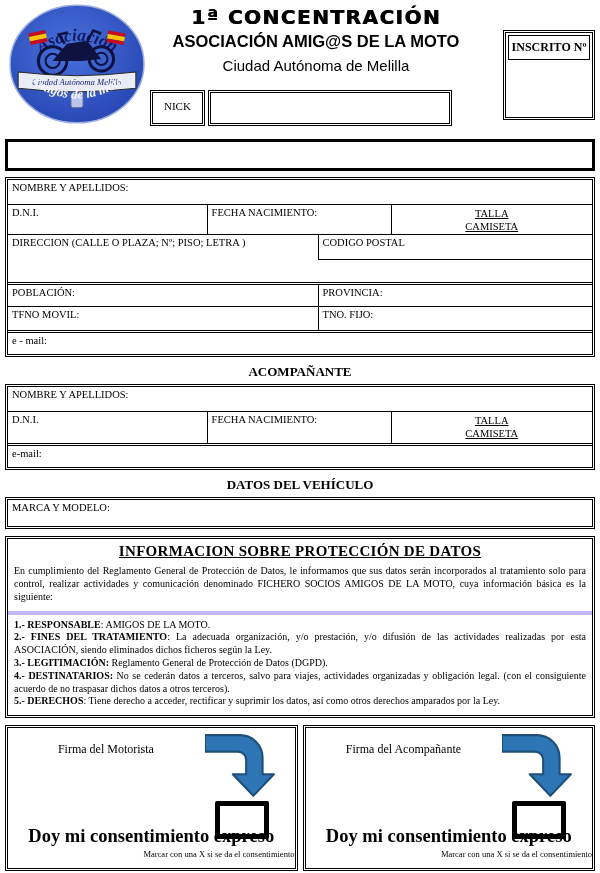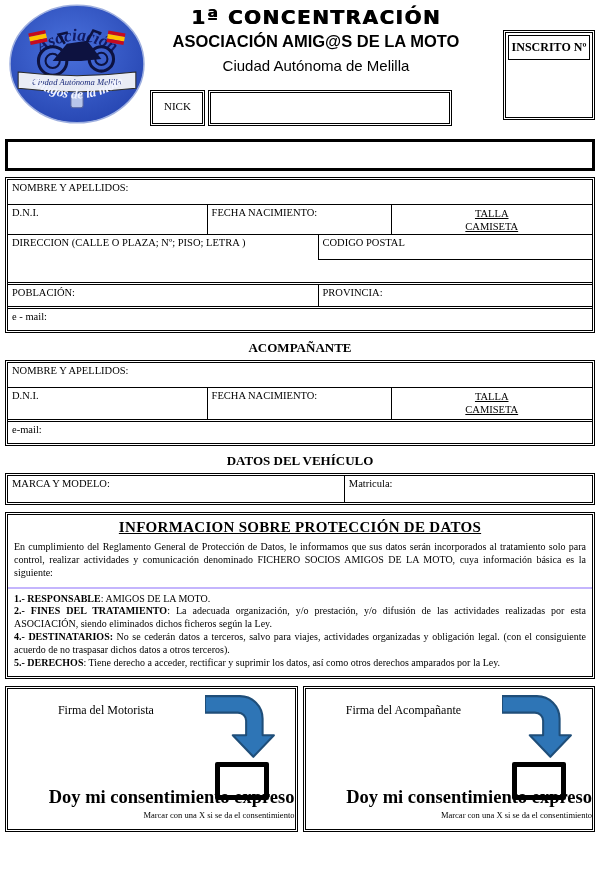--- a/index.html
+++ b/index.html
@@ -45,32 +45,32 @@
   .w-rest{flex:1;}
   .bb1{border-bottom:1px solid #000;}
   .w-marca{width:57.5%;}
   .sec-head{text-align:center;font-weight:bold;font-size:13px;margin:7px 0 4px;}
 
   
   .prot{margin:7px 5px 0;border:3px double #000;}
   .prot-title{text-align:center;font-weight:bold;font-size:15px;text-decoration:underline;
               padding:4px 0 3px;letter-spacing:0.3px;}
   .prot-intro{font-size:10px;line-height:1.32;text-align:justify;padding:1px 6px 7px;
-              border-bottom:2px solid #c4b5fd;}
+              border-bottom:4px solid #c4b5fd;}
   .prot-items{padding:4px 6px 7px;font-size:10px;line-height:1.28;text-align:justify;}
   .prot-items b{font-weight:bold;}
 
   
   .sigs{display:flex;margin:7px 5px 0;gap:5px;}
   .sig{flex:1;border:3px double #000;position:relative;height:146px;box-sizing:border-box;}
   .sig-title{position:absolute;top:14px;left:12px;width:60%;text-align:center;font-size:12px;}
   .sig-arrow{position:absolute;top:5px;right:18px;}
   .sig-box{position:absolute;top:73px;right:26px;width:44px;height:28px;
            border:5px solid #000;border-radius:2px;background:#fff;}
-  .sig-consent{position:absolute;bottom:21px;left:0;right:0;text-align:right;
+  .sig-consent{position:absolute;bottom:21px;left:0;right:0;text-align:center;
                font-weight:bold;font-size:18.5px;}
   .sig-note{position:absolute;bottom:9px;left:0;right:0;text-align:right;font-size:8.5px;}
 </style>
 </head>
 <body>
 
 <div class="page">
 
   <div class="hdr">
 
@@ -164,20 +164,28 @@
     </div>
     <div class="row h22"></div>
     <div class="row h24 bt2">
       <div class="cell w-dir">
         <span>POBLACIÓN:</span>
       </div>
       <div class="cell w-rest bl">
         <span>PROVINCIA:</span>
       </div>
     </div>
+    <div class="row h24 bt1">
+      <div class="cell w-dir">
+        <span>TFNO MOVIL:</span>
+      </div>
+      <div class="cell w-rest bl">
+        <span>TNO. FIJO:</span>
+      </div>
+    </div>
     <div class="row h24 bt2">
       <div class="cell" style="flex:1">
         <span>e - mail:</span>
       </div>
     </div>
   </div>
 
   <div class="sec-head">ACOMPAÑANTE</div>
 
   <div class="tbl">
@@ -204,33 +212,31 @@
       </div>
     </div>
   </div>
 
   <div class="sec-head">DATOS DEL VEHÍCULO</div>
 
   <div class="tbl">
     <div class="row h26">
       <div class="cell w-marca">
         <span>MARCA Y MODELO:</span>
-      </div>
-      <div class="cell w-rest bl">
-        <span>Matricula:</span>
       </div>
     </div>
   </div>
 
   <div class="prot">
     <div class="prot-title">INFORMACION SOBRE PROTECCIÓN DE DATOS</div>
     <div class="prot-intro">En cumplimiento del Reglamento General de Protección de Datos, le informamos que sus datos serán incorporados al tratamiento solo para control, realizar actividades y comunicación denominado FICHERO SOCIOS AMIGOS DE LA MOTO, cuya información básica es la siguiente:</div>
     <div class="prot-items">
       <div><b>1.- RESPONSABLE</b><span>: AMIGOS DE LA MOTO.</span></div>
       <div><b>2.- FINES DEL TRATAMIENTO</b><span>: La adecuada organización, y/o prestación, y/o difusión de las actividades realizadas por esta ASOCIACIÓN, siendo eliminados dichos ficheros según la Ley.</span></div>
+      <div><b>3.- LEGITIMACIÓN:</b><span> Reglamento General de Protección de Datos (DGPD).</span></div>
       <div><b>4.- DESTINATARIOS:</b><span> No se cederán datos a terceros, salvo para viajes, actividades organizadas y obligación legal. (con el consiguiente acuerdo de no traspasar dichos datos a otros terceros).</span></div>
       <div><b>5.- DERECHOS</b><span>: Tiene derecho a acceder, rectificar y suprimir los datos, así como otros derechos amparados por la Ley.</span></div>
     </div>
   </div>
 
   <div class="sigs">
 
     <div class="sig">
       <div class="sig-title">Firma del Motorista</div>
       <svg class="sig-arrow" width="72" height="66" viewBox="0 0 70 64">

